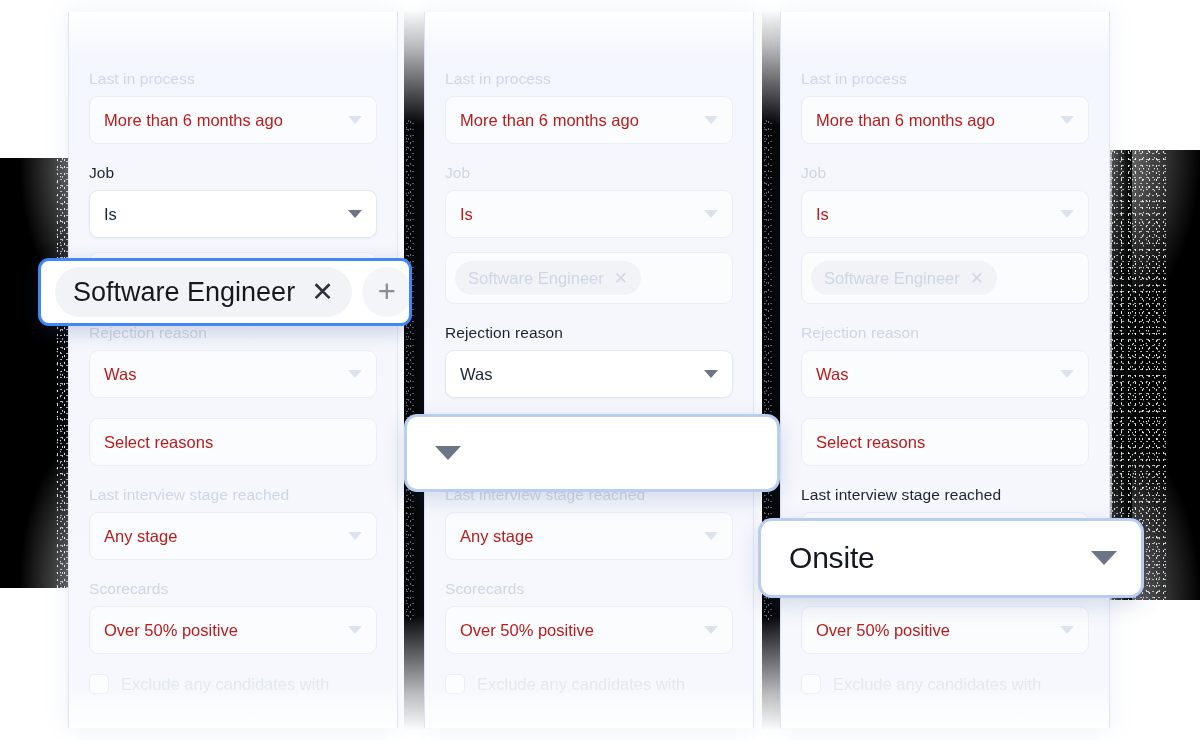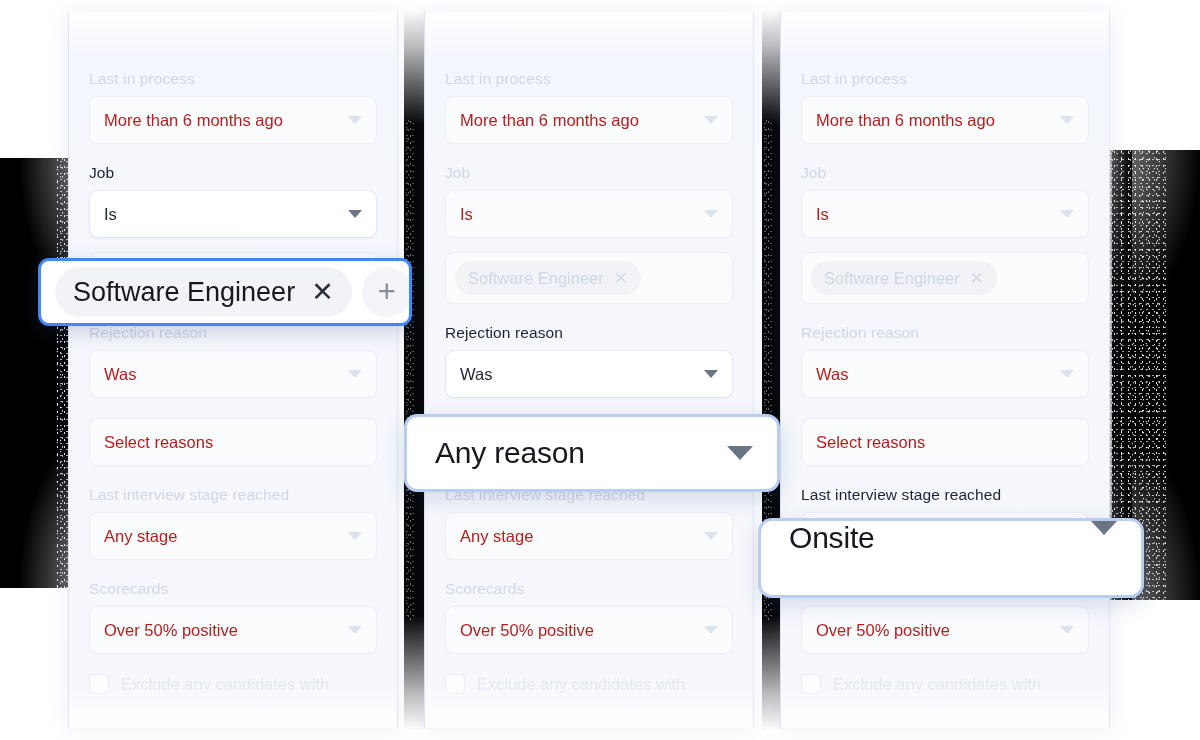--- a/index.html
+++ b/index.html
@@ -269,20 +269,21 @@
   
   .callout-onsite {
     left: 758px;
     top: 518px;
     width: 386px;
     height: 80px;
     border: 3px solid #b9cdf0;
     border-radius: 14px;
     box-shadow: 0 7px 22px rgba(40,70,130,.16);
     display: flex;
+    align-items: center;
     padding: 0 24px 0 28px;
   }
 
   .callout-text {
     font-size: 30px;
     color: #15181f;
     letter-spacing: -.2px;
     flex: 1 1 auto;
     white-space: nowrap;
   }
@@ -466,21 +467,20 @@
 
   <div class="callout callout-chip">
     <span class="bigchip">
       <span>Software Engineer</span>
       <span class="xbig">✕</span>
     </span>
     <span class="addbtn">+</span>
   </div>
 
   <div class="callout callout-reason">
-    <span class="callout-text">Any reason</span>
     <span class="caret-big"></span>
   </div>
 
   <div class="callout callout-onsite">
     <span class="callout-text">Onsite</span>
     <span class="caret-big"></span>
   </div>
 
 </div>
 

